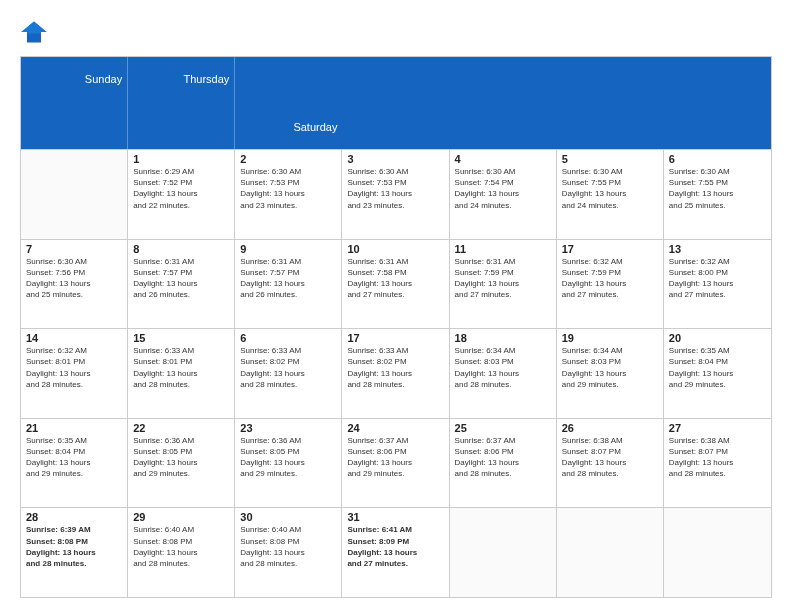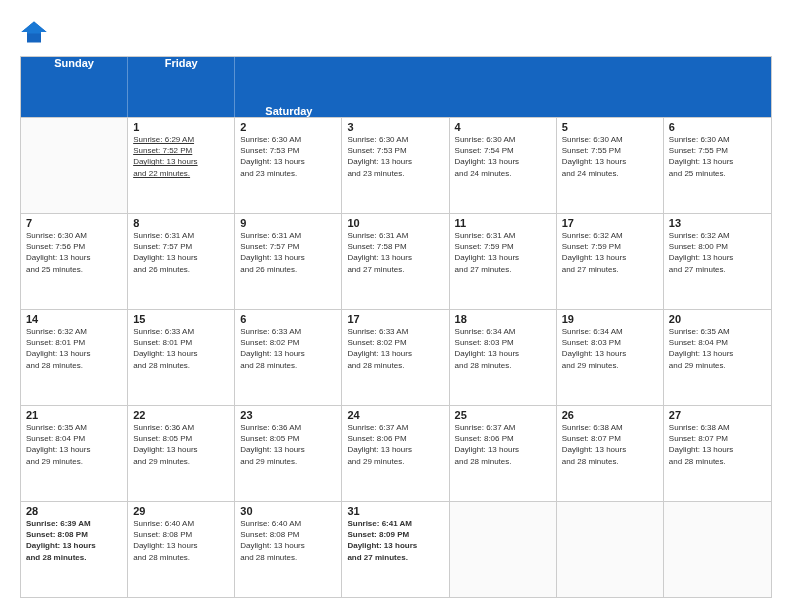--- a/index.html
+++ b/index.html
@@ -59,23 +59,23 @@
       border: 1px solid #ccc;
     }
     .cal-header {
       display: grid;
       grid-template-columns: repeat(7, 1fr);
       background: #1565c0;
     }
     .cal-header-cell {
       color: #fff;
       font-size: 11px;
-      font-weight: bold;
-      padding: 0 5px;
-      text-align: center;
+      font-weight: normal;
+      padding: 16px 5px;
+      text-align: right;
       border-right: 1px solid rgba(255,255,255,0.3);
     }
     .cal-header-cell:last-child { border-right: none; margin-top: 48px; }
     .cal-body {
       display: flex;
       flex-direction: column;
       flex: 1;
     }
     .cal-row {
       display: grid;
@@ -123,29 +123,29 @@
     </div>
     <div class="title-block">
       <div class="month-title"></div>
       <div class="location"></div>
     </div>
   </div>
 
   <div class="calendar">
     <div class="cal-header">
     <div class="cal-header-cell">Sunday</div>
-        <div class="cal-header-cell">Friday</div>
+        <div class="cal-header-cell">Thursday</div>
         <div class="cal-header-cell">Saturday</div>
       </div>
     <div class="cal-body">
     <div class="cal-row">
           <div class="cal-cell empty"></div>
           <div class="cal-cell">
             <span class="day-num">1</span>
-            <div class="cell-info" style="white-space: pre-line; text-decoration: underline;">Sunrise: 6:29 AM
+            <div class="cell-info" style="white-space: pre-line;">Sunrise: 6:29 AM
 Sunset: 7:52 PM
 Daylight: 13 hours
 and 22 minutes.</div>
           </div>
           <div class="cal-cell">
             <span class="day-num">2</span>
             <div class="cell-info" style="white-space: pre-line;">Sunrise: 6:30 AM
 Sunset: 7:53 PM
 Daylight: 13 hours
 and 23 minutes.</div>

